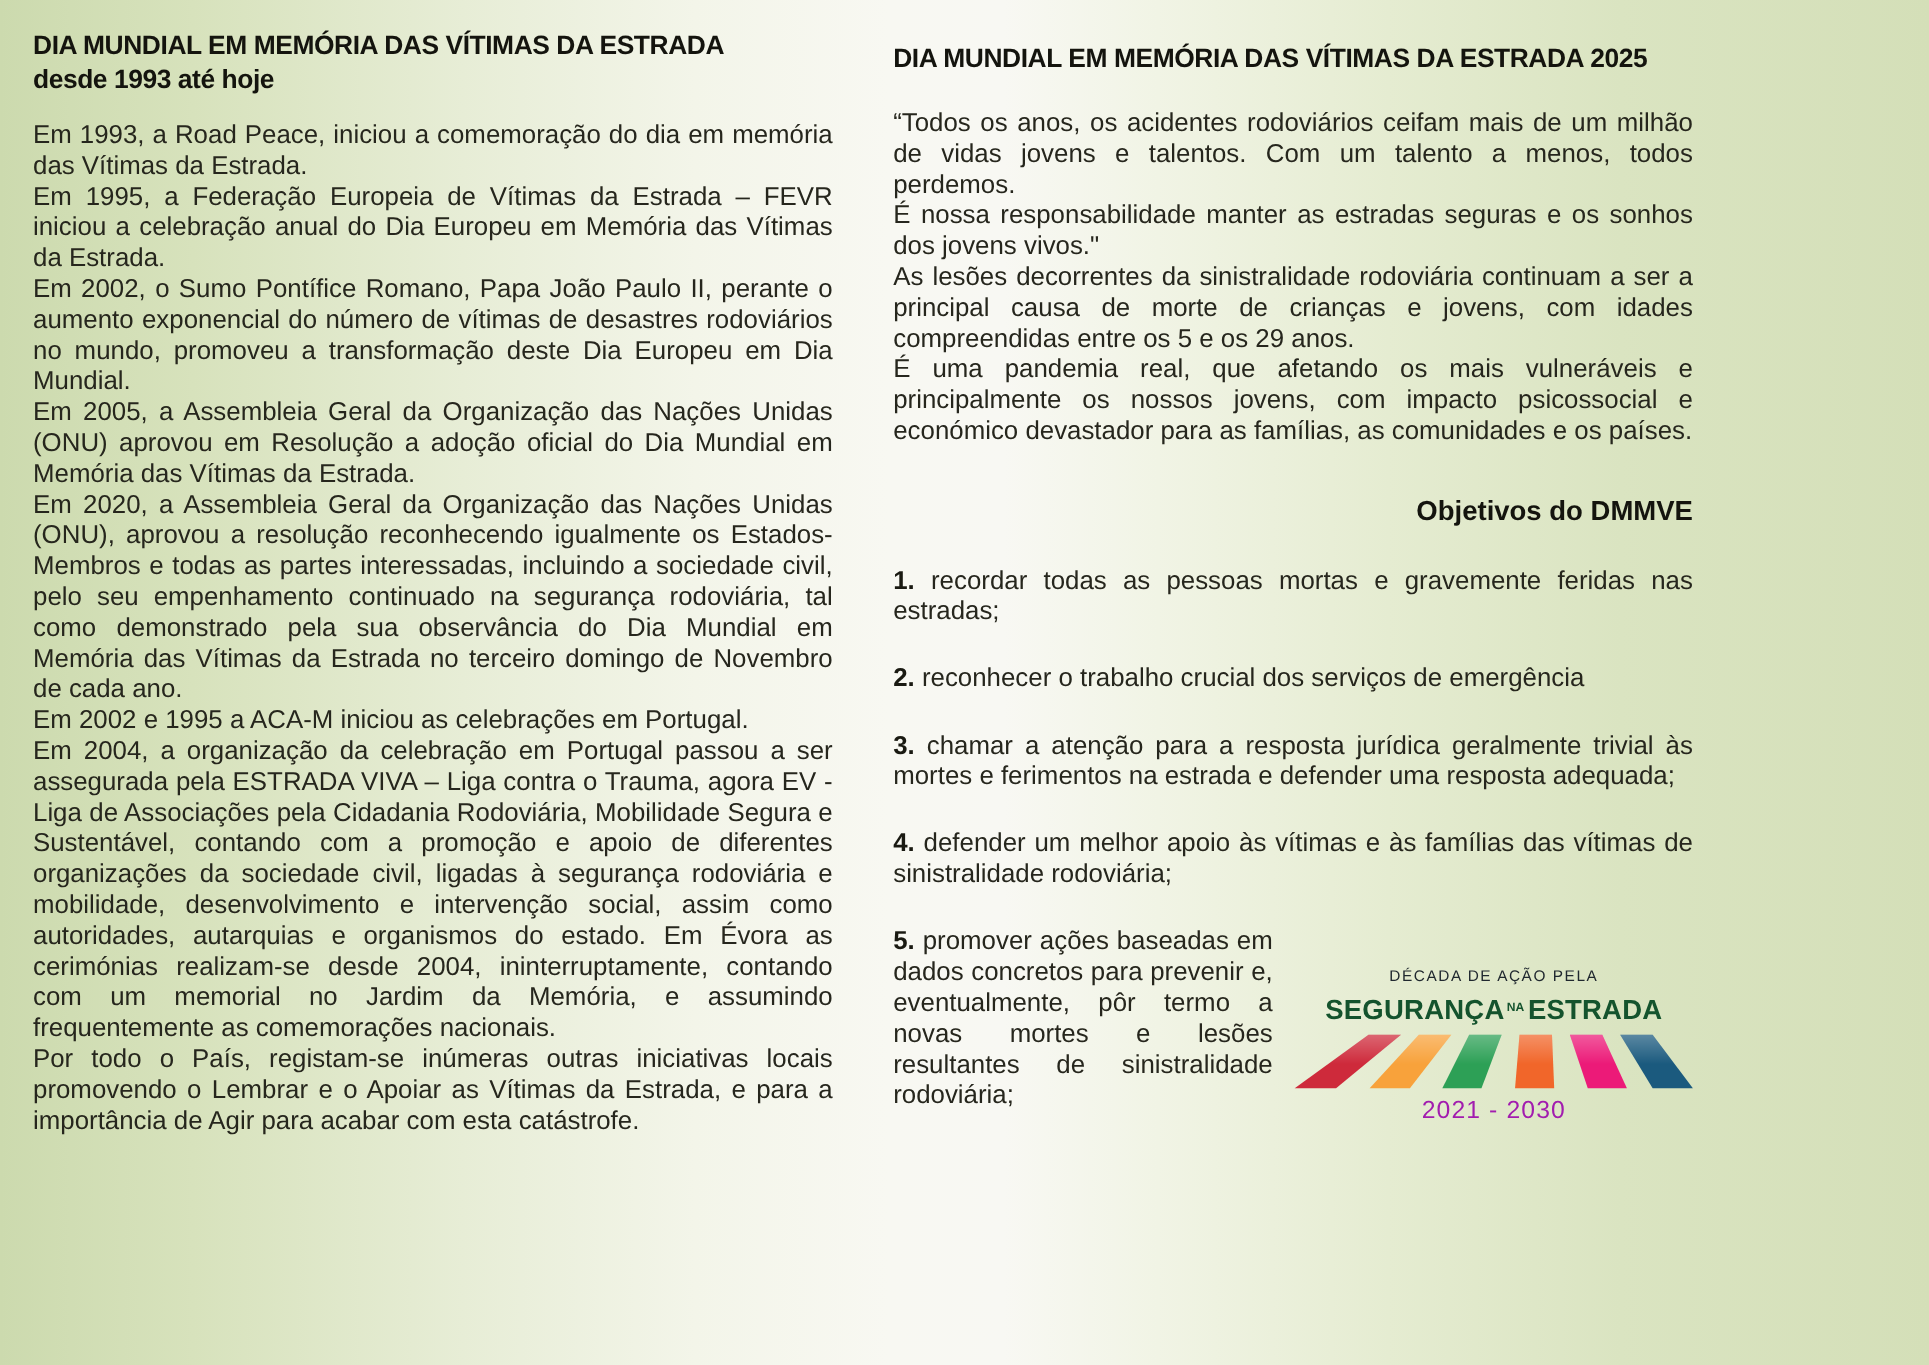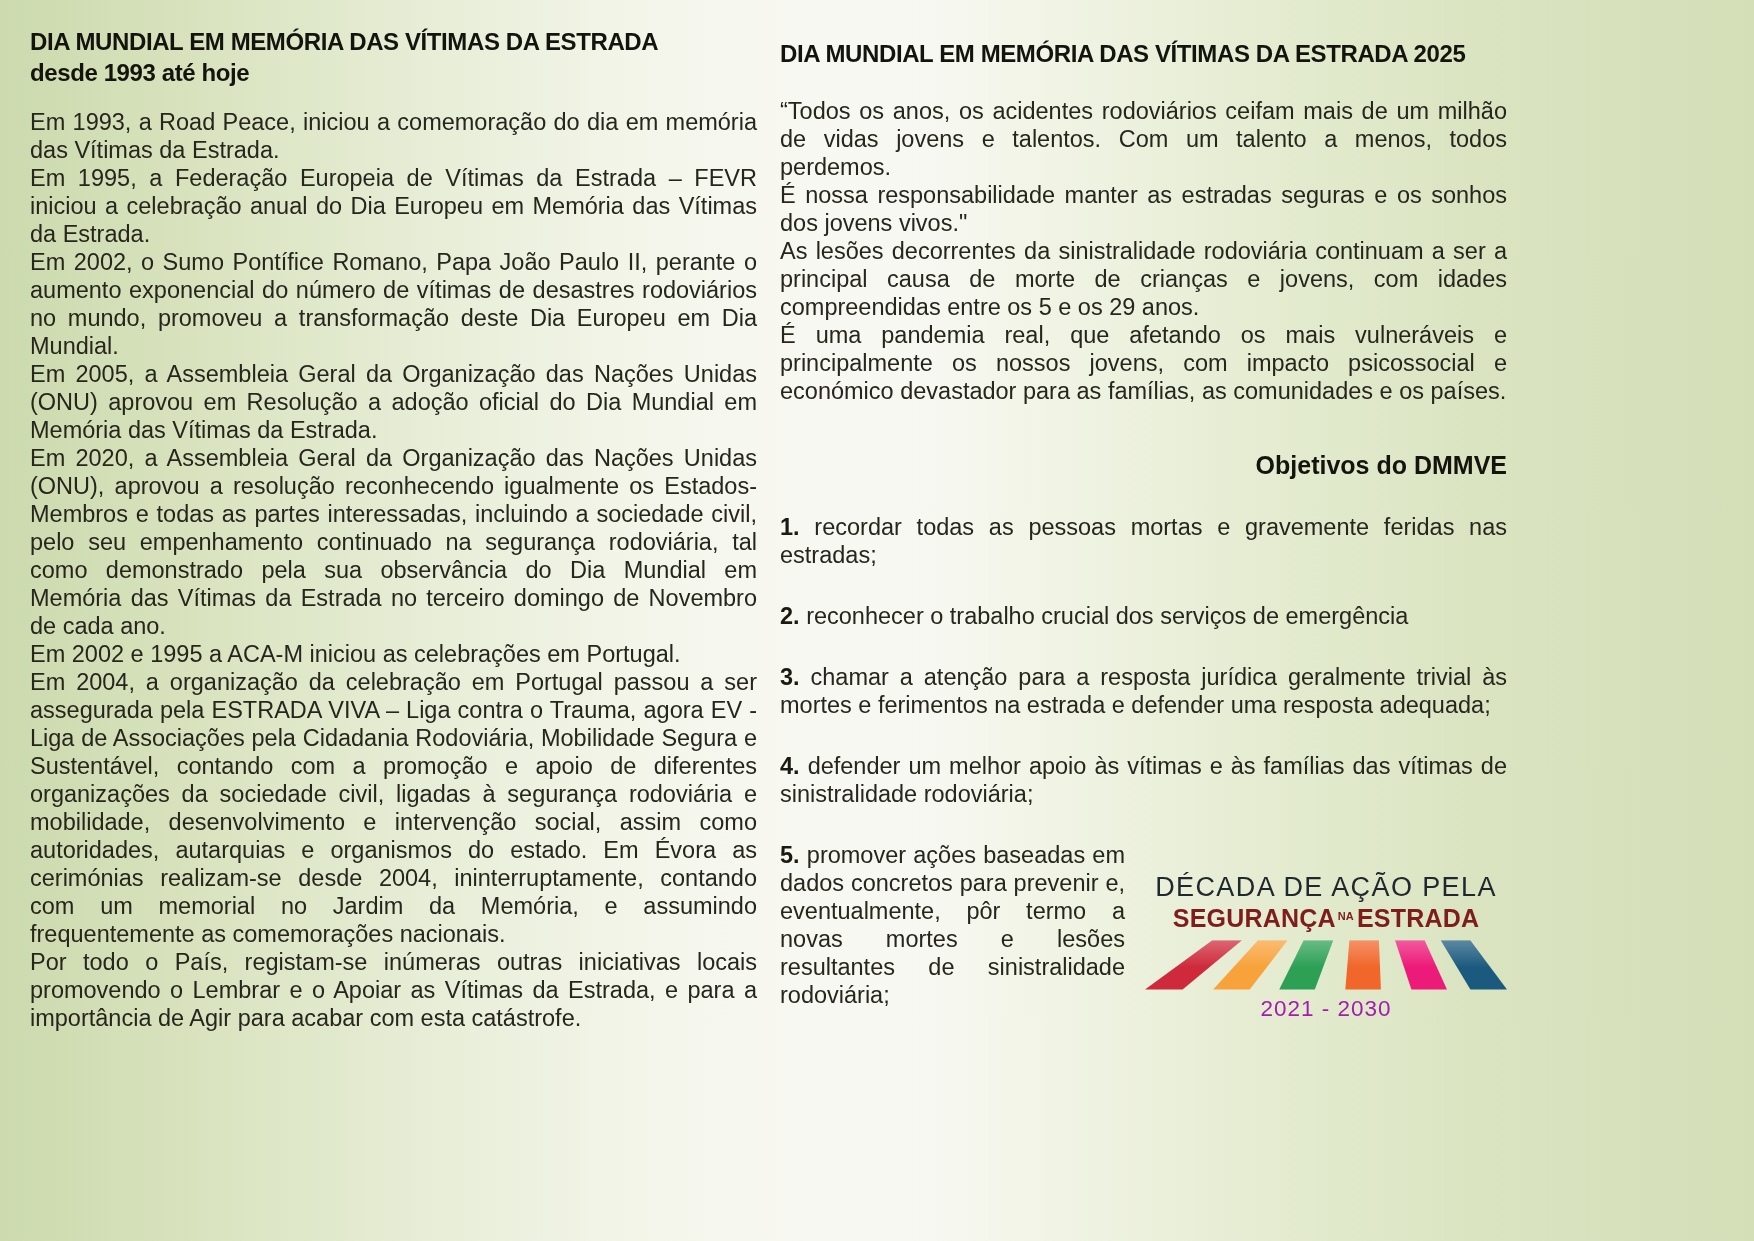--- a/index.html
+++ b/index.html
@@ -11,21 +11,21 @@
     font-family: "Liberation Sans", sans-serif;
     color: #26261d;
     background: linear-gradient(90deg,
       #ccdaae 0%, #d7e2bc 10%, #e7edd6 24%, #f3f5e9 36%,
       #f8f8f2 46%, #f8f8f3 52%, #f1f4e5 60%, #e5ecd1 72%,
       #dae4c1 84%, #d4dfb8 100%);
   }
   .spread { position: absolute; inset: 0; }
   .col { position: absolute; top: 0; }
   .col-left  { left: 30px;  width: 727px; }
-  .col-right { left: 780px; width: 727px; }
+  .col-right { left: 812px; width: 727px; }
 
   h1.page-title {
     margin: 26px 0 20px 0;
     text-align: left;
     font-size: 24px;
     line-height: 1.3;
     letter-spacing: -0.4px;
     font-weight: bold;
     color: #14140e;
   }
@@ -57,29 +57,29 @@
 
   
   .decade-logo {
     float: right;
     width: 362px;
     margin: 32px 0 0 20px;
     text-align: center;
     shape-margin: 10px;
   }
   .logo-line1 {
-    font-size: 27px;
+    font-size: 14px;
     letter-spacing: 1.4px;
     color: #20282f;
   }
   .logo-line2 {
     font-size: 25px;
     font-weight: bold;
     letter-spacing: 0.2px;
-    color: #7f1d1d;
+    color: #14532d;
     margin-top: 1px;
   }
   .logo-line2 .na {
     font-size: 11px;
     vertical-align: 7px;
     margin: 0 3px 0 2px;
   }
   .stripes-svg { display: block; width: 100%; height: 50px; margin: 8px 0 5px 0; overflow: visible; }
   .logo-years {
     font-size: 22.5px;

